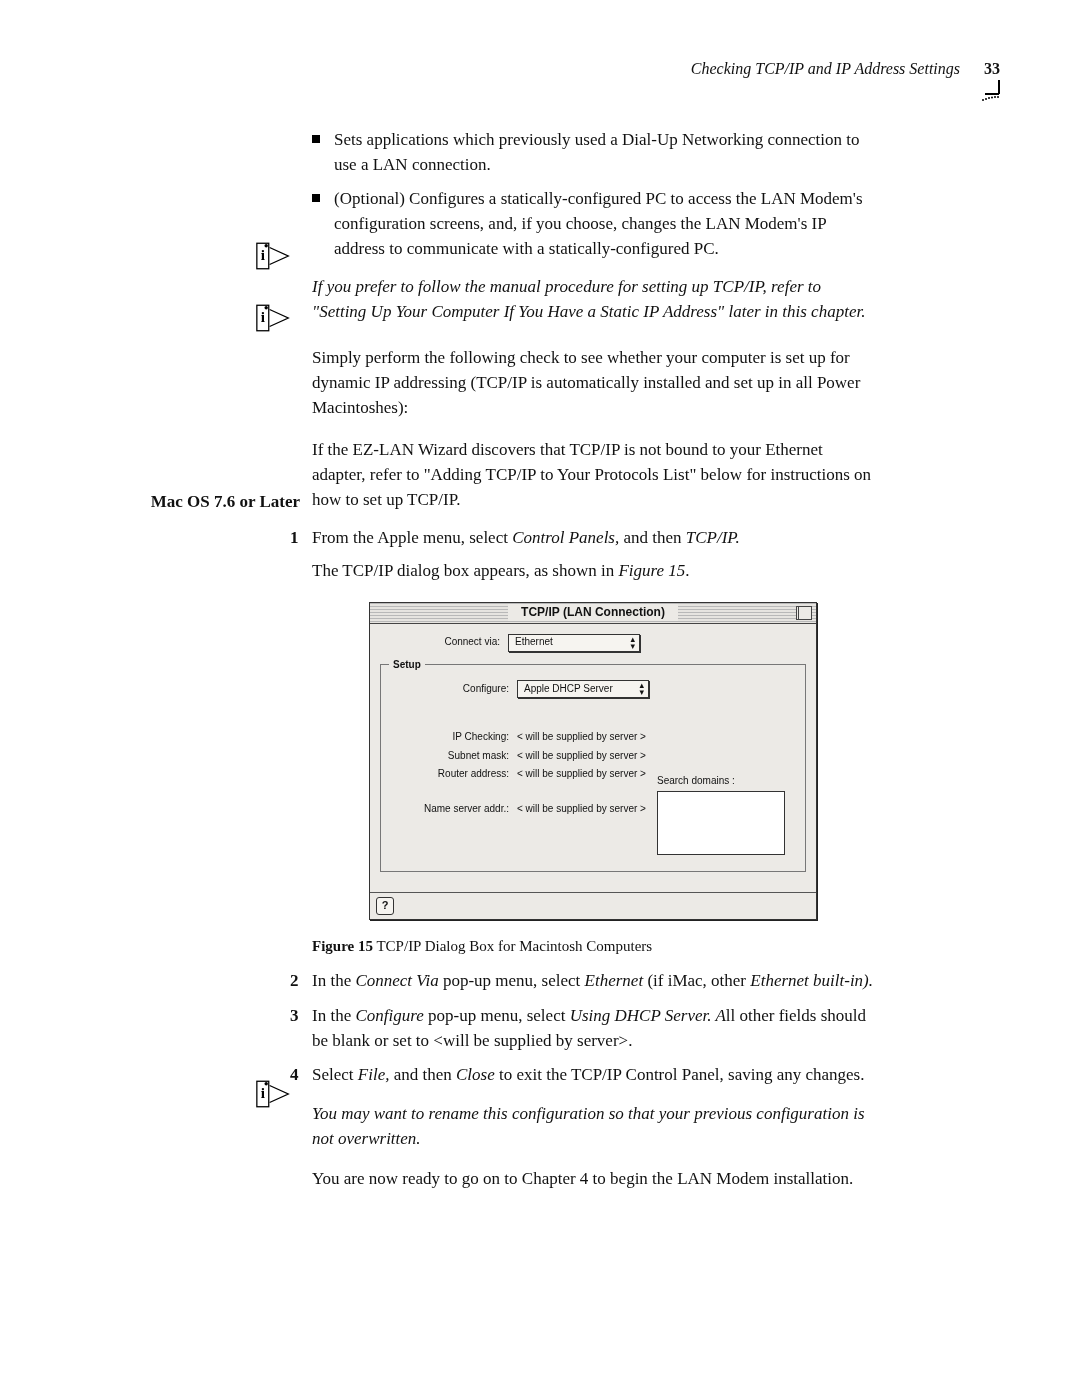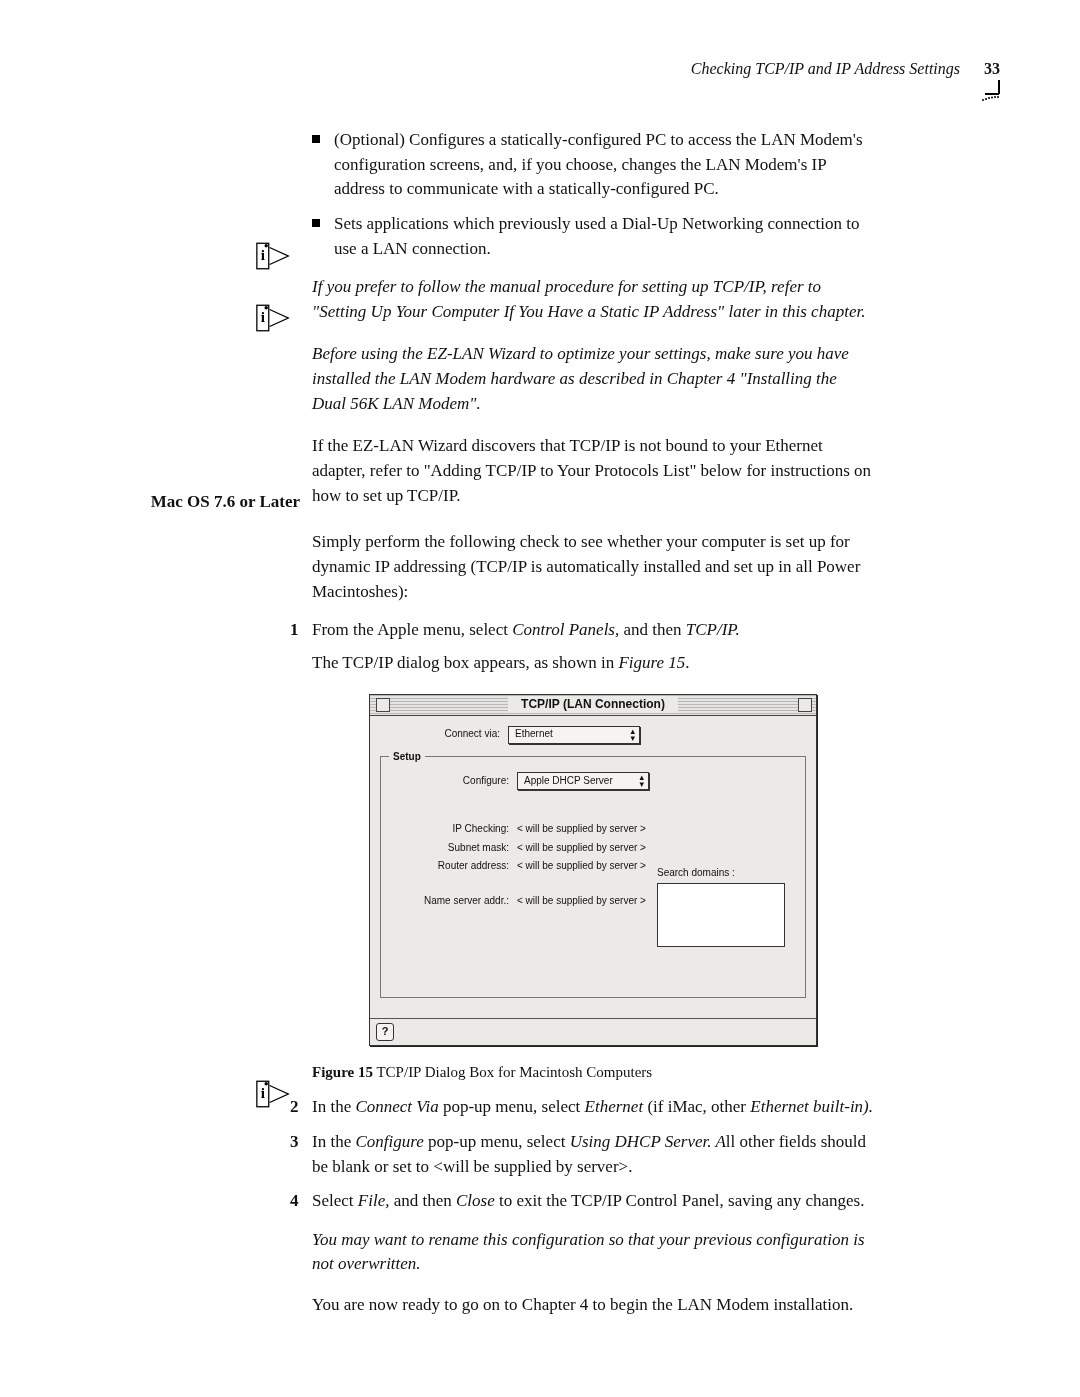--- a/index.html
+++ b/index.html
@@ -83,20 +83,21 @@
     font-size: 11px;
     background: #eceae6;
   }
   .dlg-titlebar {
     height: 20px;
     background: repeating-linear-gradient(#b8b8b8 0, #b8b8b8 1px, #e6e4e0 1px, #e6e4e0 3px);
     display: flex;
     align-items: center;
     position: relative;
     border-bottom: 1px solid #444;
+    justify-content: flex-end;
   }
   .dlg-titlebar .tb-close {
     width: 12px; height: 12px;
     border: 1px solid #444;
     background: #eceae6;
     margin: 0 6px;
   }
   .dlg-titlebar .tb-title {
     position: absolute;
     left: 0; right: 0;
@@ -127,21 +128,21 @@
     background: #f6f4f0;
     padding: 0 4px 0 6px;
     font-size: 10px;
     min-width: 120px;
     justify-content: space-between;
   }
   .popup .arrows { font-size: 9px; line-height: 7px; display:flex; flex-direction:column; margin-left:10px;}
   fieldset.setup {
     border: 1px solid #777;
     margin: 6px 0 10px 0;
-    padding: 4px 8px 42px 8px;
+    padding: 4px 8px 8px 8px;
   }
   fieldset.setup legend { font-size: 10px; font-weight: bold; padding: 0 4px;}
   .searchdom {
     position: absolute;
     right: 18px;
     width: 130px;
   }
   .searchdom .sd-label { font-size: 10px; margin-bottom: 2px;}
   .searchdom .sd-box { width: 126px; height: 62px; border: 1px solid #333; background:#fff;}
   .dlg-footer { border-top: 1px solid #555; padding: 4px 6px; }
@@ -200,31 +201,30 @@
       <rect x="1" y="1" width="14" height="30" fill="none" stroke="#000" stroke-width="1.5"></rect>
       <text x="8" y="21" font-family="serif" font-size="18" font-weight="bold" text-anchor="middle">i</text>
       <polyline points="16,6 38,16 16,26" fill="none" stroke="#000" stroke-width="1.5"></polyline>
       <circle cx="12" cy="4" r="2" fill="#000"></circle>
     </svg>
   </div>
 
   <div class="content-col">
 
     <ul class="sq">
+      <li>Sets applications which previously used a Dial-Up Networking connection to use a LAN connection.</li>
       <li>(Optional) Configures a statically-configured PC to access the LAN Modem's configuration screens, and, if you choose, changes the LAN Modem's IP address to communicate with a statically-configured PC.</li>
-      <li>Sets applications which previously used a Dial-Up Networking connection to use a LAN connection.</li>
     </ul>
 
     <p class="italic">If you prefer to follow the manual procedure for setting up TCP/IP, refer to "Setting Up Your Computer If You Have a Static IP Address" later in this chapter.</p>
 
-    <p class="italic" style="margin-top:18px;">Before using the EZ-LAN Wizard to optimize your settings, make sure you have installed the LAN Modem hardware as described in Chapter 4 "Installing the Dual 56K LAN Modem".</p>
+
+    <p style="margin-top:22px;">Simply perform the following check to see whether your computer is set up for dynamic IP addressing (TCP/IP is automatically installed and set up in all Power Macintoshes):</p>
 
     <p style="margin-top:18px;">If the EZ-LAN Wizard discovers that TCP/IP is not bound to your Ethernet adapter, refer to "Adding TCP/IP to Your Protocols List" below for instructions on how to set up TCP/IP.</p>
-
-    <p style="margin-top:22px;">Simply perform the following check to see whether your computer is set up for dynamic IP addressing (TCP/IP is automatically installed and set up in all Power Macintoshes):</p>
 
     <ol class="steps" style="margin-top:14px;">
       <li>
         <span class="num">1</span>
         <span>From the Apple menu, select </span><span class="italic">Control Panels,</span><span> and then </span><span class="italic">TCP/IP.</span>
         <p style="margin-top:8px;">
           <span>The TCP/IP dialog box appears, as shown in </span><span class="italic">Figure 15</span><span>.</span>
         </p>
 
         

